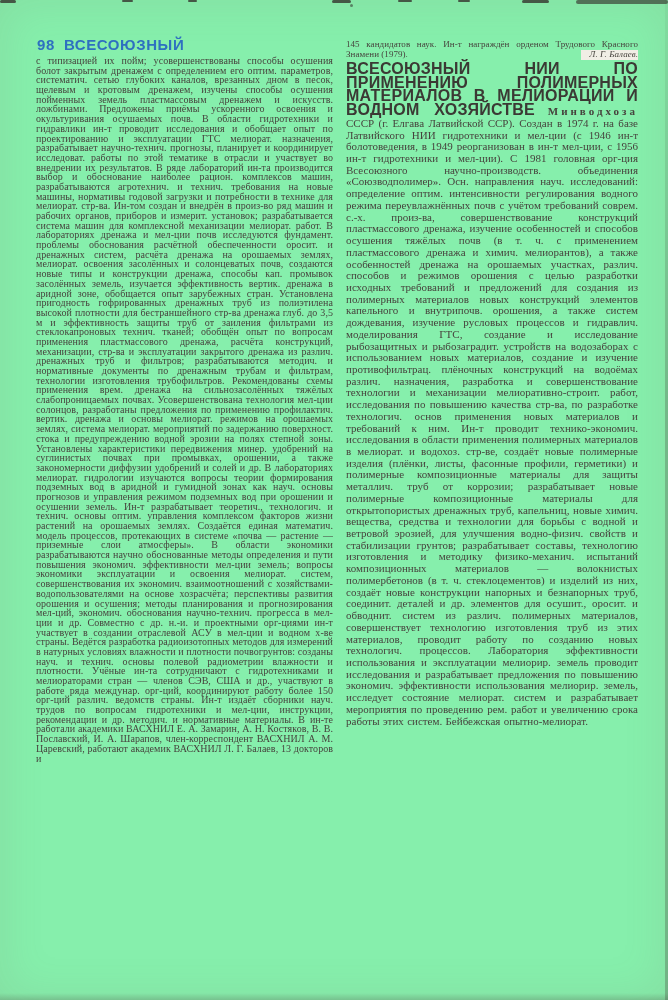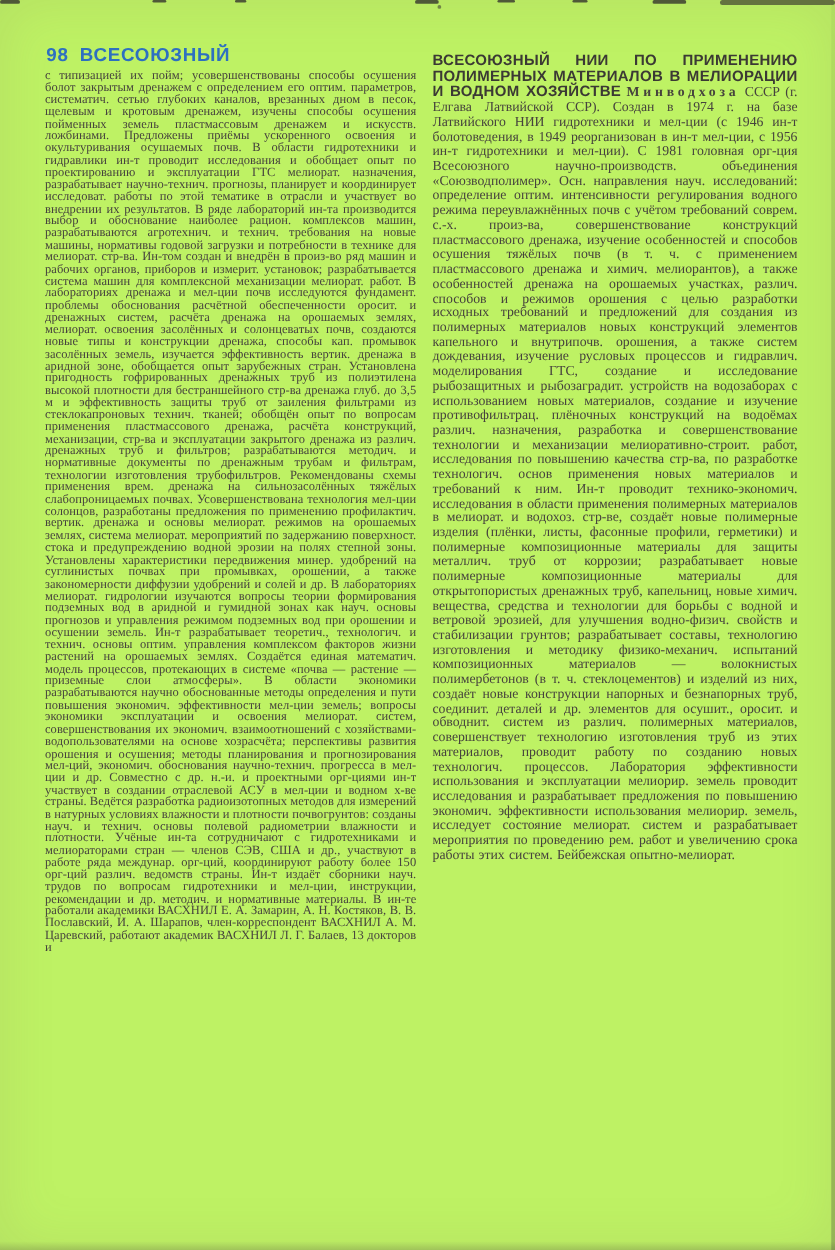--- a/index.html
+++ b/index.html
@@ -5,21 +5,21 @@
     html, body {
       margin: 0;
       padding: 0;
       background: #d8d4cb;
     }
     .page {
       position: relative;
       width: 668px;
       height: 1000px;
       margin: 0 auto;
-      background: #bef264;
+      background: #86efac;
       overflow: hidden;
       box-shadow: inset 0 0 46px rgba(118, 108, 90, 0.14);
       font-family: "Liberation Serif", serif;
       color: #46433d;
     }
     
     .edge-right {
       position: absolute;
       top: 0; right: 0;
       width: 3px; height: 100%;
@@ -100,21 +100,21 @@
     }
     .article {
       margin-top: 3px !important;
       font-size: 11px;
       line-height: 11.72px;
       word-spacing: 0.6px;
     }
     .article .entry-title {
       font-family: "Liberation Sans", sans-serif;
       font-weight: bold;
-      font-size: 12px;
+      font-size: 16px;
       letter-spacing: 0.25px;
       color: #3b3934;
     }
     .article .entry-org {
       letter-spacing: 3px;
       font-weight: bold;
     }
   </style>
 </head>
 <body>
@@ -135,16 +135,17 @@
 
   <div class="running-head">
     <span class="num">98</span><span>ВСЕСОЮЗНЫЙ</span>
   </div>
 
   <div class="col col-left">
     <p><span>с типизацией их пойм; усовершенствованы способы осушения болот закрытым дренажем с определением его оптим. параметров, систематич. сетью глубоких каналов, врезанных дном в песок, щелевым и кротовым дренажем, изучены способы осушения пойменных земель пластмассовым дренажем и искусств. ложбинами. Предложены приёмы ускоренного освоения и окультуривания осушаемых почв. В области гидротехники и гидравлики ин-т проводит исследования и обобщает опыт по проектированию и эксплуатации ГТС мелиорат. назначения, разрабатывает научно-технич. прогнозы, планирует и координирует исследоват. работы по этой тематике в отрасли и участвует во внедрении их результатов. В ряде лабораторий ин-та производится выбор и обоснование наиболее рацион. комплексов машин, разрабатываются агротехнич. и технич. требования на новые машины, нормативы годовой загрузки и потребности в технике для мелиорат. стр-ва. Ин-том создан и внедрён в произ-во ряд машин и рабочих органов, приборов и измерит. установок; разрабатывается система машин для комплексной механизации мелиорат. работ. В лабораториях дренажа и мел-ции почв исследуются фундамент. проблемы обоснования расчётной обеспеченности оросит. и дренажных систем, расчёта дренажа на орошаемых землях, мелиорат. освоения засолённых и солонцеватых почв, создаются новые типы и конструкции дренажа, способы кап. промывок засолённых земель, изучается эффективность вертик. дренажа в аридной зоне, обобщается опыт зарубежных стран. Установлена пригодность гофрированных дренажных труб из полиэтилена высокой плотности для бестраншейного стр-ва дренажа глуб. до 3,5 м и эффективность защиты труб от заиления фильтрами из стеклокапроновых технич. тканей; обобщён опыт по вопросам применения пластмассового дренажа, расчёта конструкций, механизации, стр-ва и эксплуатации закрытого дренажа из различ. дренажных труб и фильтров; разрабатываются методич. и нормативные документы по дренажным трубам и фильтрам, технологии изготовления трубофильтров. Рекомендованы схемы применения врем. дренажа на сильнозасолённых тяжёлых слабопроницаемых почвах. Усовершенствована технология мел-ции солонцов, разработаны предложения по применению профилактич. вертик. дренажа и основы мелиорат. режимов на орошаемых землях, система мелиорат. мероприятий по задержанию поверхност. стока и предупреждению водной эрозии на полях степной зоны. Установлены характеристики передвижения минер. удобрений на суглинистых почвах при промывках, орошении, а также закономерности диффузии удобрений и солей и др. В лабораториях мелиорат. гидрологии изучаются вопросы теории формирования подземных вод в аридной и гумидной зонах как науч. основы прогнозов и управления режимом подземных вод при орошении и осушении земель. Ин-т разрабатывает теоретич., технологич. и технич. основы оптим. управления комплексом факторов жизни растений на орошаемых землях. Создаётся единая математич. модель процессов, протекающих в системе «почва — растение — приземные слои атмосферы». В области экономики разрабатываются научно обоснованные методы определения и пути повышения экономич. эффективности мел-ции земель; вопросы экономики эксплуатации и освоения мелиорат. систем, совершенствования их экономич. взаимоотношений с хозяйствами-водопользователями на основе хозрасчёта; перспективы развития орошения и осушения; методы планирования и прогнозирования мел-ций, экономич. обоснования научно-технич. прогресса в мел-ции и др. Совместно с др. н.-и. и проектными орг-циями ин-т участвует в создании отраслевой АСУ в мел-ции и водном х-ве страны. Ведётся разработка радиоизотопных методов для измерений в натурных условиях влажности и плотности почвогрунтов: созданы науч. и технич. основы полевой радиометрии влажности и плотности. Учёные ин-та сотрудничают с гидротехниками и мелиораторами стран — членов СЭВ, США и др., участвуют в работе ряда междунар. орг-ций, координируют работу более 150 орг-ций различ. ведомств страны. Ин-т издаёт сборники науч. трудов по вопросам гидротехники и мел-ции, инструкции, рекомендации и др. методич. и нормативные материалы. В ин-те работали академики ВАСХНИЛ Е. А. Замарин, А. Н. Костяков, В. В. Пославский, И. А. Шарапов, член-корреспондент ВАСХНИЛ А. М. Царевский, работают академик ВАСХНИЛ Л. Г. Балаев, 13 докторов и</span></p>
   </div>
 
   <div class="col col-right">
+    <p class="prev-end"><span>145 кандидатов наук. Ин-т награждён орденом Трудового Красного Знамени (1979).</span><span class="sig">Л. Г. Балаев.</span></p>
     <p class="article"><b class="entry-title">ВСЕСОЮЗНЫЙ НИИ ПО ПРИМЕНЕНИЮ ПОЛИМЕРНЫХ МАТЕРИАЛОВ В МЕЛИОРАЦИИ И ВОДНОМ ХОЗЯЙСТВЕ</b> <span class="entry-org">Минводхоза</span> <span>СССР (г. Елгава Латвийской ССР). Создан в 1974 г. на базе Латвийского НИИ гидротехники и мел-ции (с 1946 ин-т болотоведения, в 1949 реорганизован в ин-т мел-ции, с 1956 ин-т гидротехники и мел-ции). С 1981 головная орг-ция Всесоюзного научно-производств. объединения «Союзводполимер». Осн. направления науч. исследований: определение оптим. интенсивности регулирования водного режима переувлажнённых почв с учётом требований соврем. с.-х. произ-ва, совершенствование конструкций пластмассового дренажа, изучение особенностей и способов осушения тяжёлых почв (в т. ч. с применением пластмассового дренажа и химич. мелиорантов), а также особенностей дренажа на орошаемых участках, различ. способов и режимов орошения с целью разработки исходных требований и предложений для создания из полимерных материалов новых конструкций элементов капельного и внутрипочв. орошения, а также систем дождевания, изучение русловых процессов и гидравлич. моделирования ГТС, создание и исследование рыбозащитных и рыбозаградит. устройств на водозаборах с использованием новых материалов, создание и изучение противофильтрац. плёночных конструкций на водоёмах различ. назначения, разработка и совершенствование технологии и механизации мелиоративно-строит. работ, исследования по повышению качества стр-ва, по разработке технологич. основ применения новых материалов и требований к ним. Ин-т проводит технико-экономич. исследования в области применения полимерных материалов в мелиорат. и водохоз. стр-ве, создаёт новые полимерные изделия (плёнки, листы, фасонные профили, герметики) и полимерные композиционные материалы для защиты металлич. труб от коррозии; разрабатывает новые полимерные композиционные материалы для открытопористых дренажных труб, капельниц, новые химич. вещества, средства и технологии для борьбы с водной и ветровой эрозией, для улучшения водно-физич. свойств и стабилизации грунтов; разрабатывает составы, технологию изготовления и методику физико-механич. испытаний композиционных материалов — волокнистых полимербетонов (в т. ч. стеклоцементов) и изделий из них, создаёт новые конструкции напорных и безнапорных труб, соединит. деталей и др. элементов для осушит., оросит. и обводнит. систем из различ. полимерных материалов, совершенствует технологию изготовления труб из этих материалов, проводит работу по созданию новых технологич. процессов. Лаборатория эффективности использования и эксплуатации мелиорир. земель проводит исследования и разрабатывает предложения по повышению экономич. эффективности использования мелиорир. земель, исследует состояние мелиорат. систем и разрабатывает мероприятия по проведению рем. работ и увеличению срока работы этих систем. Бейбежская опытно-мелиорат.</span></p>
   </div>
 
 </div>
 
 </body></html>

